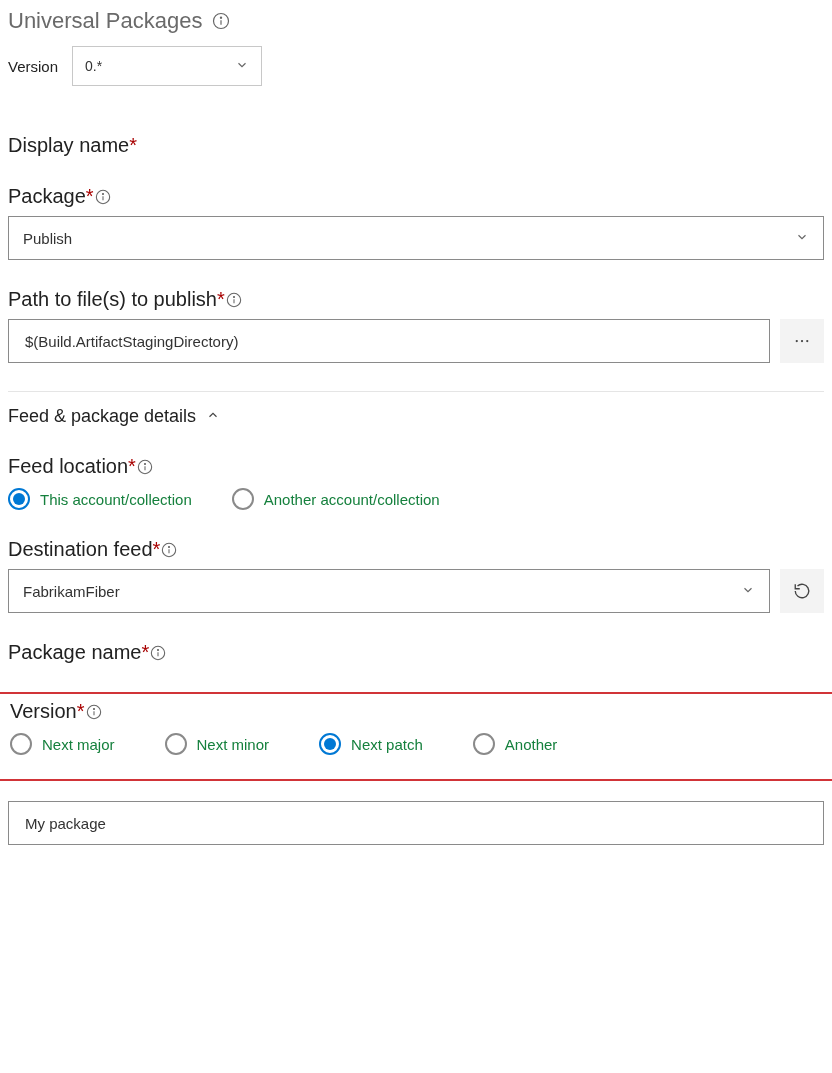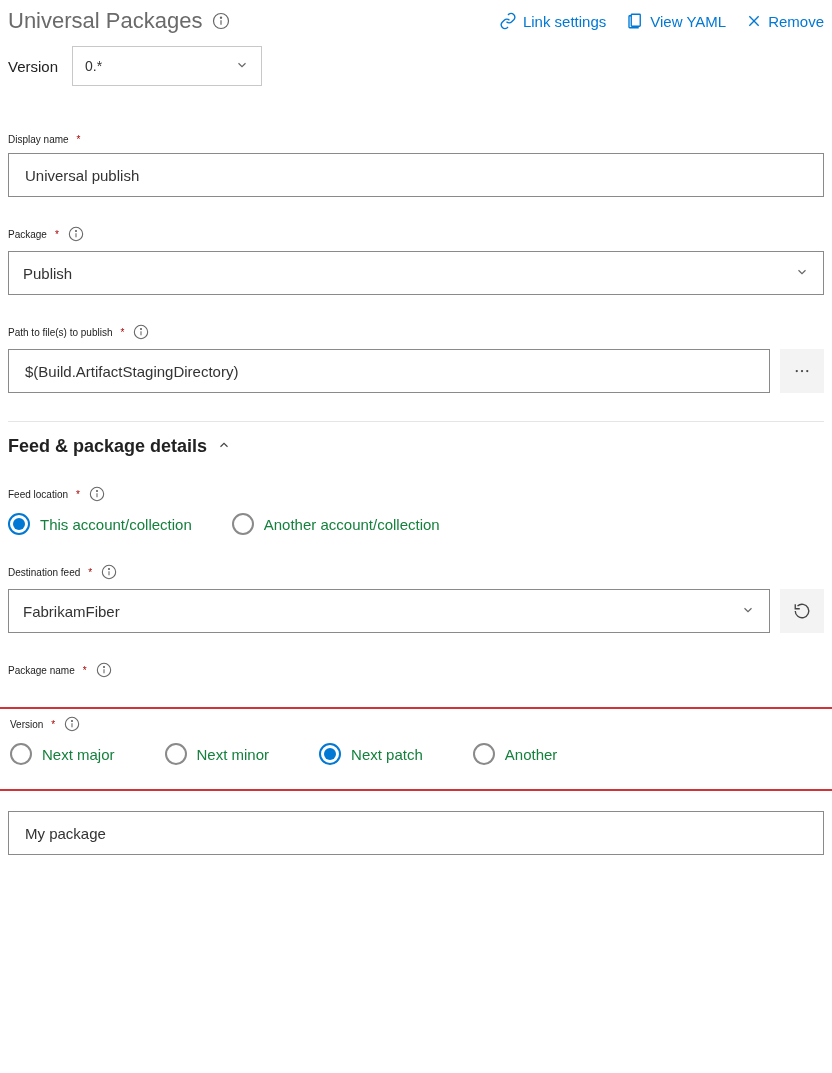--- a/index.html
+++ b/index.html
@@ -68,26 +68,25 @@
     color: #333;
     cursor: pointer;
   }
   .chevron {
     display:inline-block;
   }
   .field {
     margin-bottom: 28px;
   }
   .field-label {
-    font-size: 10px;
+    font-size: 20px;
     color: #222;
     margin-bottom: 8px;
     display: flex;
     align-items: center;
-    gap: 8px;
   }
   .req { color: #a80000; }
   .input, .select {
     width: 100%;
     height: 44px;
     border: 1px solid #8a8a8a;
     padding: 0 14px;
     font-size: 15px;
     color: #333;
     background: #fff;
@@ -116,21 +115,20 @@
   .section-header {
     display:flex;
     align-items:center;
     gap:10px;
     font-size:18px;
     color:#222;
     border-top:1px solid #e5e5e5;
     padding-top:14px;
     margin-bottom:28px;
     cursor:pointer;
-    font-weight:bold;
   }
   .radio-row {
     display:flex;
     gap:40px;
     align-items:center;
     margin-top:10px;
   }
   .radio {
     display:inline-flex;
     align-items:center;
@@ -169,64 +167,38 @@
   <div class="title-group">
     <h1 class="page-title">Universal Packages</h1>
     <span class="info-icon">
       <svg width="18" height="18" viewBox="0 0 24 24" fill="none" stroke="currentColor" stroke-width="1.6">
           <circle cx="12" cy="12" r="10"></circle>
           <line x1="12" y1="11" x2="12" y2="17"></line>
           <circle cx="12" cy="7.5" r="0.8" fill="currentColor"></circle>
         </svg>
     </span>
   </div>
-  <div class="header-actions">
-    <span class="action-btn">
-      <svg width="18" height="18" viewBox="0 0 24 24" fill="none" stroke="currentColor" stroke-width="1.8">
-          <path d="M10 13a5 5 0 0 0 7 0l3-3a5 5 0 0 0-7-7l-1 1"></path>
-          <path d="M14 11a5 5 0 0 0-7 0l-3 3a5 5 0 0 0 7 7l1-1"></path>
-        </svg>
-      <span>Link settings</span>
-    </span>
-    <span class="action-btn">
-      <svg width="18" height="18" viewBox="0 0 24 24" fill="none" stroke="currentColor" stroke-width="1.8">
-          <rect x="7" y="3" width="12" height="16" rx="1"></rect>
-          <path d="M7 5H5a1 1 0 0 0-1 1v14a1 1 0 0 0 1 1h12"></path>
-        </svg>
-      <span>View YAML</span>
-    </span>
-    <span class="action-btn">
-      <svg width="16" height="16" viewBox="0 0 24 24" fill="none" stroke="currentColor" stroke-width="2">
-          <line x1="5" y1="5" x2="19" y2="19"></line>
-          <line x1="19" y1="5" x2="5" y2="19"></line>
-        </svg>
-      <span>Remove</span>
-    </span>
-  </div>
 </div>
 
 <div class="version-row">
   <span class="version-label">Version</span>
   <div class="version-select">
     <span>0.*</span>
     <span class="chevron">
       <svg width="14" height="14" viewBox="0 0 24 24" fill="none" stroke="#666" stroke-width="2">
           <polyline points="6 9 12 15 18 9"></polyline>
         </svg>
     </span>
   </div>
 </div>
 
 <div class="field">
   <div class="field-label">
     <span>Display name</span>
       <span class="req">*</span>
-  </div>
-  <div class="input">
-    <input type="text" value="Universal publish" style="">
   </div>
 </div>
 
 <div class="field">
   <div class="field-label">
     <span>Package</span>
       <span class="req">*</span>
     <span class="info-icon">
       <svg width="16" height="16" viewBox="0 0 24 24" fill="none" stroke="currentColor" stroke-width="1.6">
           <circle cx="12" cy="12" r="10"></circle>

